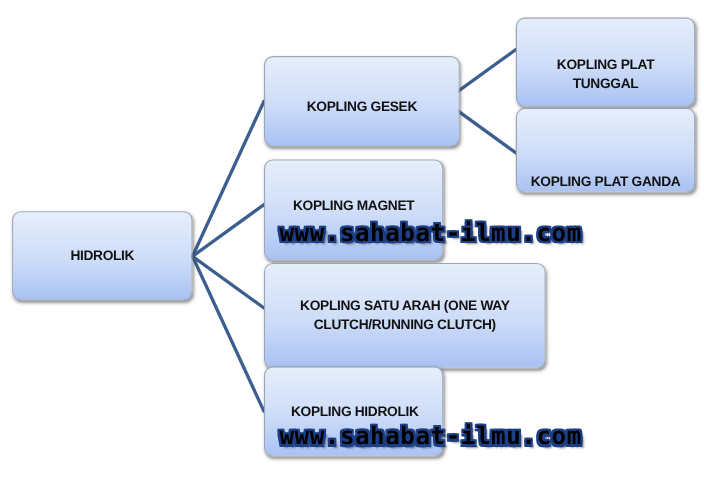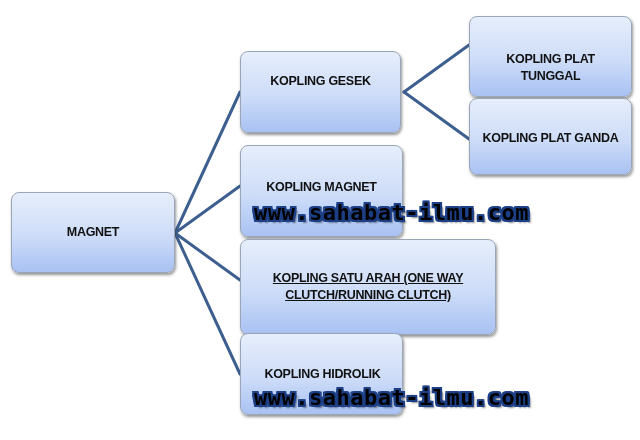--- a/index.html
+++ b/index.html
@@ -47,40 +47,40 @@
       <line x1="175" y1="233" x2="240" y2="92"></line>
       <line x1="175" y1="233" x2="240" y2="186"></line>
       <line x1="175" y1="233" x2="240" y2="280"></line>
       <line x1="175" y1="233" x2="240" y2="374"></line>
       <line x1="404" y1="92" x2="469" y2="45"></line>
       <line x1="404" y1="92" x2="469" y2="139"></line>
     </g>
   </svg>
 
   <div class="node" style="left:11px; top:192px; width:164px; height:81px;">
-    <span>MAGNET</span>
+    <span>HIDROLIK</span>
   </div>
 
-  <div class="node" style="left:240px; top:51px; width:161px; height:82px; align-items:flex-start; padding-top:21px;">
+  <div class="node" style="left:240px; top:51px; width:178px; height:82px; align-items:flex-start; padding-top:37px;">
     <span>KOPLING GESEK</span>
   </div>
 
   <div class="node" style="left:469px; top:4px; width:163px; height:81px; align-items:center; padding-top:22px; padding-left:18px; padding-right:18px;margin-top:12px;">
     <span>KOPLING PLAT TUNGGAL</span>
   </div>
 
-  <div class="node" style="left:469px; top:98px; width:163px; height:77px; align-items:flex-start; padding-top:31px;">
+  <div class="node" style="left:469px; top:98px; width:163px; height:77px; align-items:flex-end; padding-top:31px;">
     <span>KOPLING PLAT GANDA</span>
   </div>
 
   <div class="node" style="left:240px; top:145px; width:163px; height:92px; align-items:flex-start; padding-top:33px;">
     <span>KOPLING MAGNET</span>
   </div>
 
-  <div class="node" style="left:240px; top:239px; width:256px; height:96px; padding-left:22px; padding-right:22px;text-decoration:underline;">
+  <div class="node" style="left:240px; top:239px; width:256px; height:96px; padding-left:22px; padding-right:22px;">
     <span>KOPLING SATU ARAH (ONE WAY CLUTCH/RUNNING CLUTCH)</span>
   </div>
 
   <div class="node" style="left:240px; top:333px; width:163px; height:82px; align-items:flex-start; justify-content:center; padding-top:32px; padding-left:2px;">
     <span>KOPLING HIDROLIK</span>
   </div>
 
   <div class="watermark" style="left:254px; top:200px;">www.sahabat-ilmu.com</div>
 
   <div class="watermark" style="left:254px; top:385px;">www.sahabat-ilmu.com</div>

